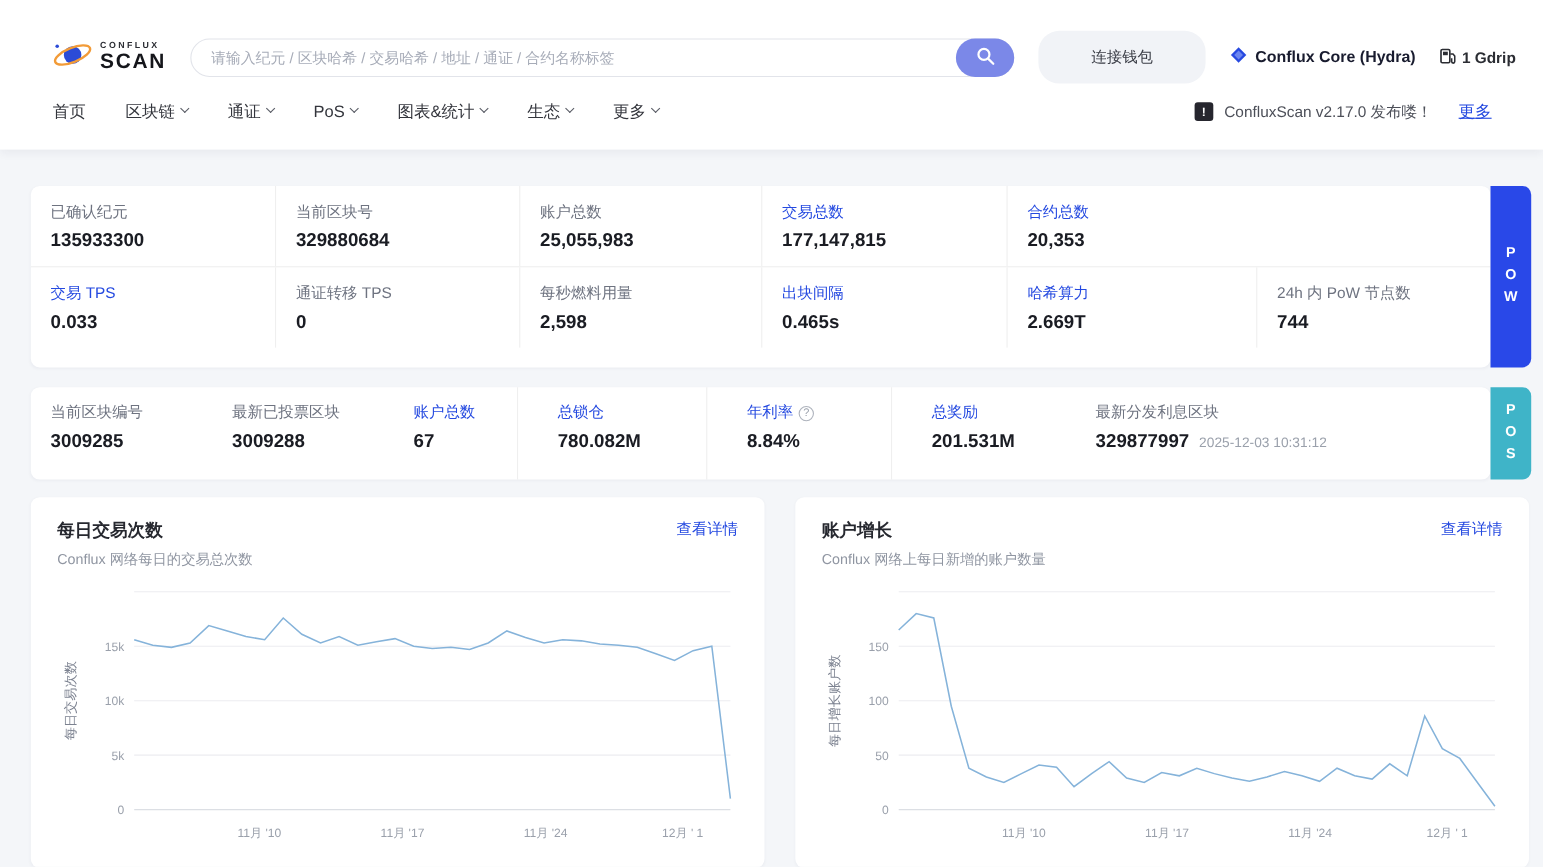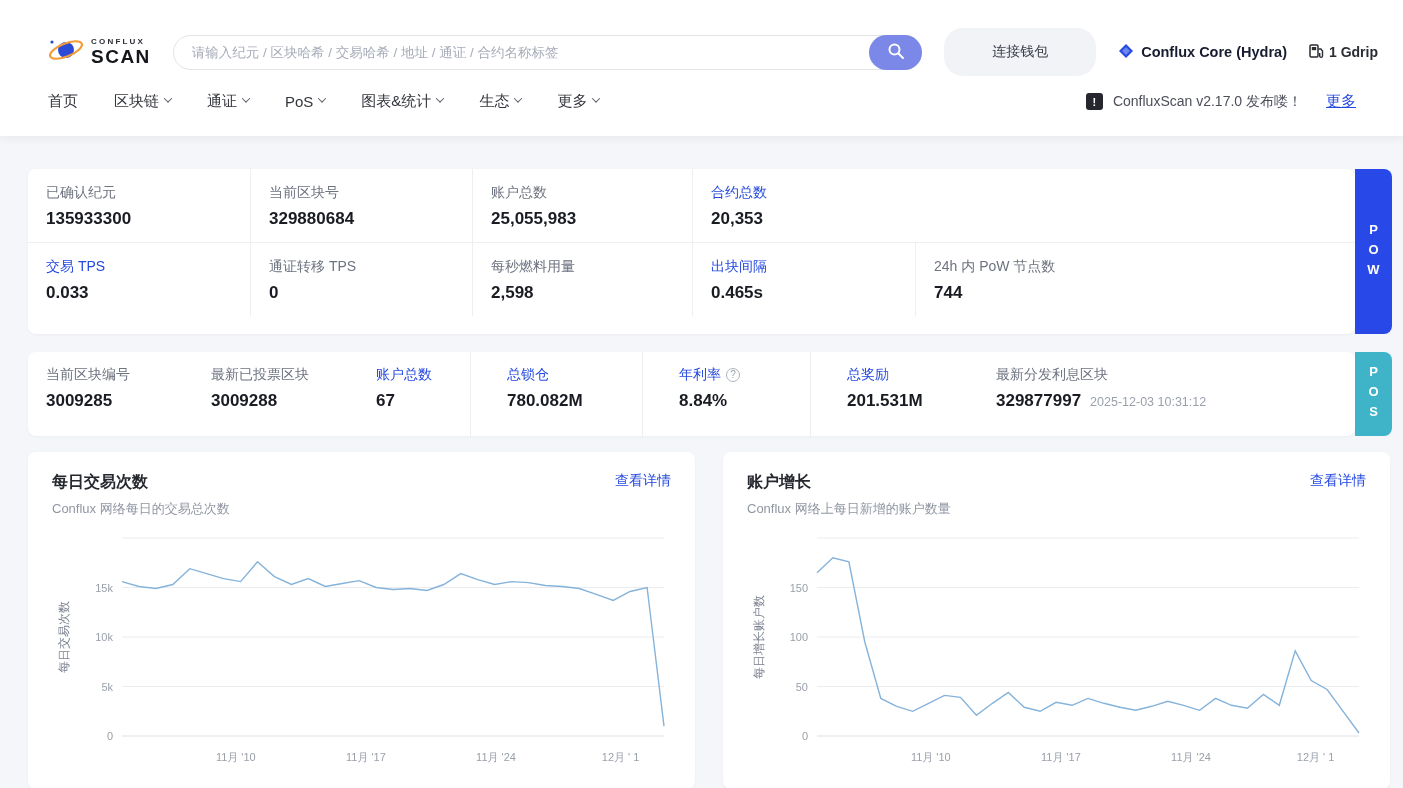--- a/index.html
+++ b/index.html
@@ -169,40 +169,48 @@
       </div>
       <div class="stat">
         <div class="s-label">当前区块号</div>
         <div class="s-value">329880684</div>
       </div>
       <div class="stat">
         <div class="s-label">账户总数</div>
         <div class="s-value">25,055,983</div>
       </div>
       <div class="stat">
+        <div class="s-label blue">交易总数</div>
+        <div class="s-value">177,147,815</div>
+      </div>
+      <div class="stat">
         <div class="s-label blue">合约总数</div>
         <div class="s-value">20,353</div>
       </div>
     </div>
     <div class="stats-row">
       <div class="stat">
         <div class="s-label blue">交易 TPS</div>
         <div class="s-value">0.033</div>
       </div>
       <div class="stat">
         <div class="s-label">通证转移 TPS</div>
         <div class="s-value">0</div>
       </div>
       <div class="stat">
         <div class="s-label">每秒燃料用量</div>
         <div class="s-value">2,598</div>
       </div>
       <div class="stat">
         <div class="s-label blue">出块间隔</div>
         <div class="s-value">0.465s</div>
+      </div>
+      <div class="stat">
+        <div class="s-label blue">哈希算力</div>
+        <div class="s-value">2.669T</div>
       </div>
       <div class="stat">
         <div class="s-label">24h 内 PoW 节点数</div>
         <div class="s-value">744</div>
       </div>
     </div>
   </div>
   <div class="side-tab pow-tab">POW</div>
 </section>
 

